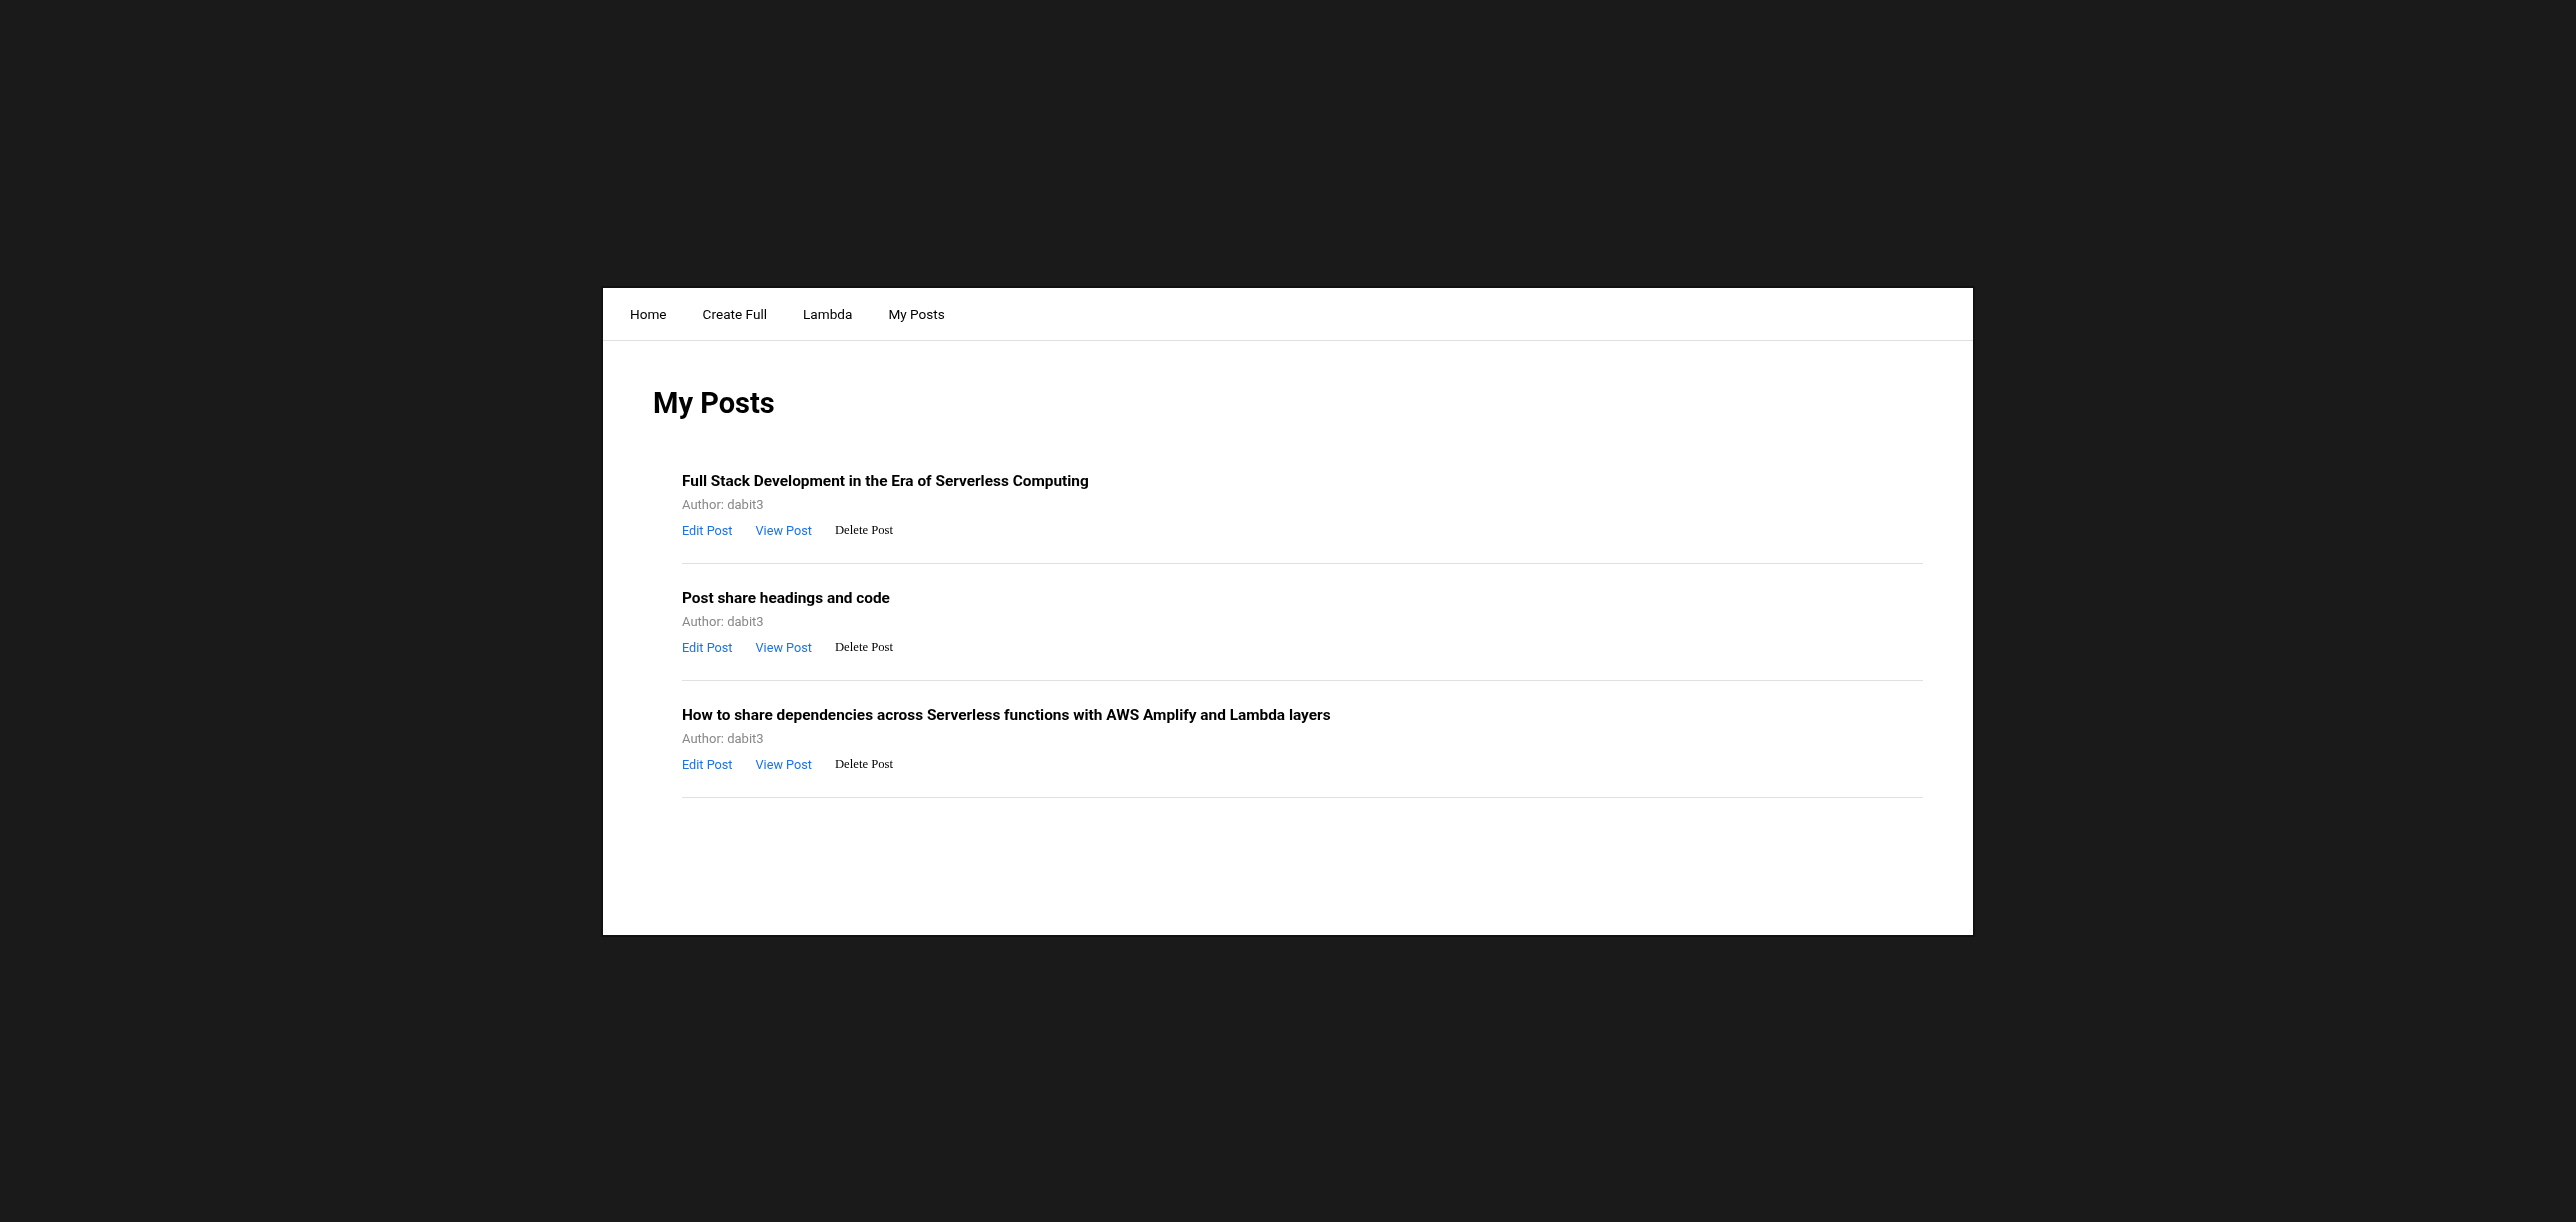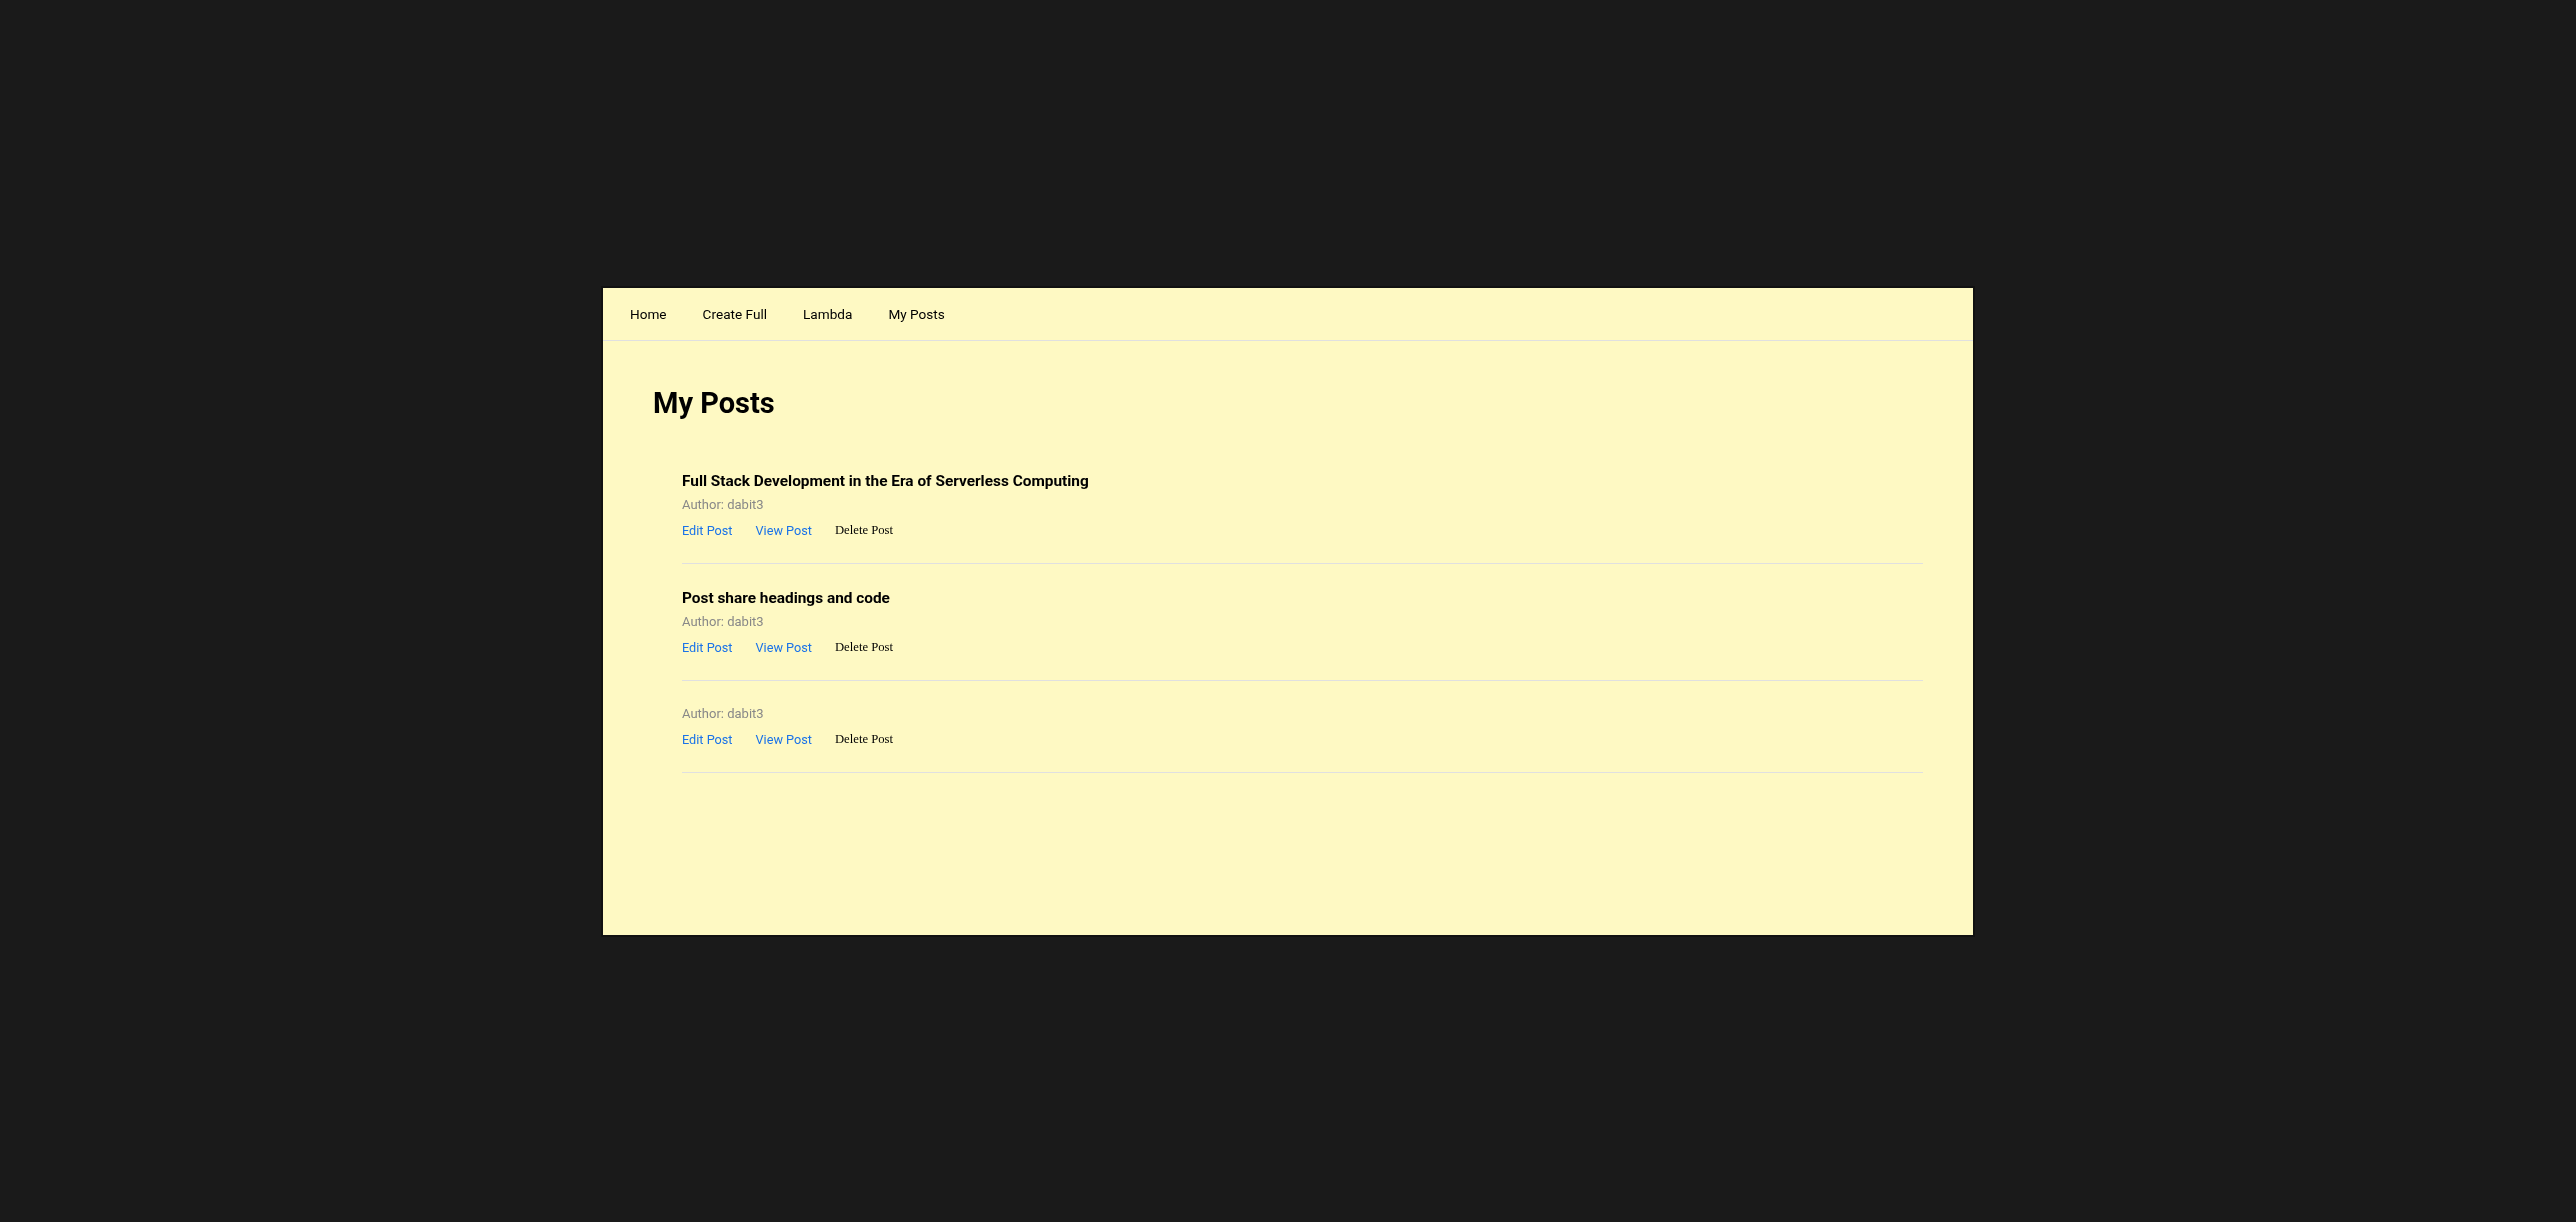--- a/index.html
+++ b/index.html
@@ -11,21 +11,21 @@
     body {
       background: #1a1a1a;
       display: flex;
       justify-content: center;
       align-items: center;
       min-height: 100vh;
       font-family: -apple-system, BlinkMacSystemFont, 'Segoe UI', Roboto, Helvetica, Arial, sans-serif;
     }
 
     .window-frame {
-      background: #fef9c3;
+      background: #ffffff;
       border: 2.7px solid #111;
       width: 1374px;
       min-height: 651px;
       position: relative;
     }
 
     nav {
       display: flex;
       align-items: center;
       padding: 18px 27px;
@@ -120,20 +120,21 @@
       <div class="post-title">Post share headings and code</div>
       <div class="post-author">Author: dabit3</div>
       <div class="post-actions">
         <a>Edit Post</a>
         <a>View Post</a>
         <a class="delete-link">Delete Post</a>
       </div>
     </div>
 
     <div class="post-item">
+      <div class="post-title">How to share dependencies across Serverless functions with AWS Amplify and Lambda layers</div>
       <div class="post-author">Author: dabit3</div>
       <div class="post-actions">
         <a>Edit Post</a>
         <a>View Post</a>
         <a class="delete-link">Delete Post</a>
       </div>
     </div>
   </div>
 </div>
 

